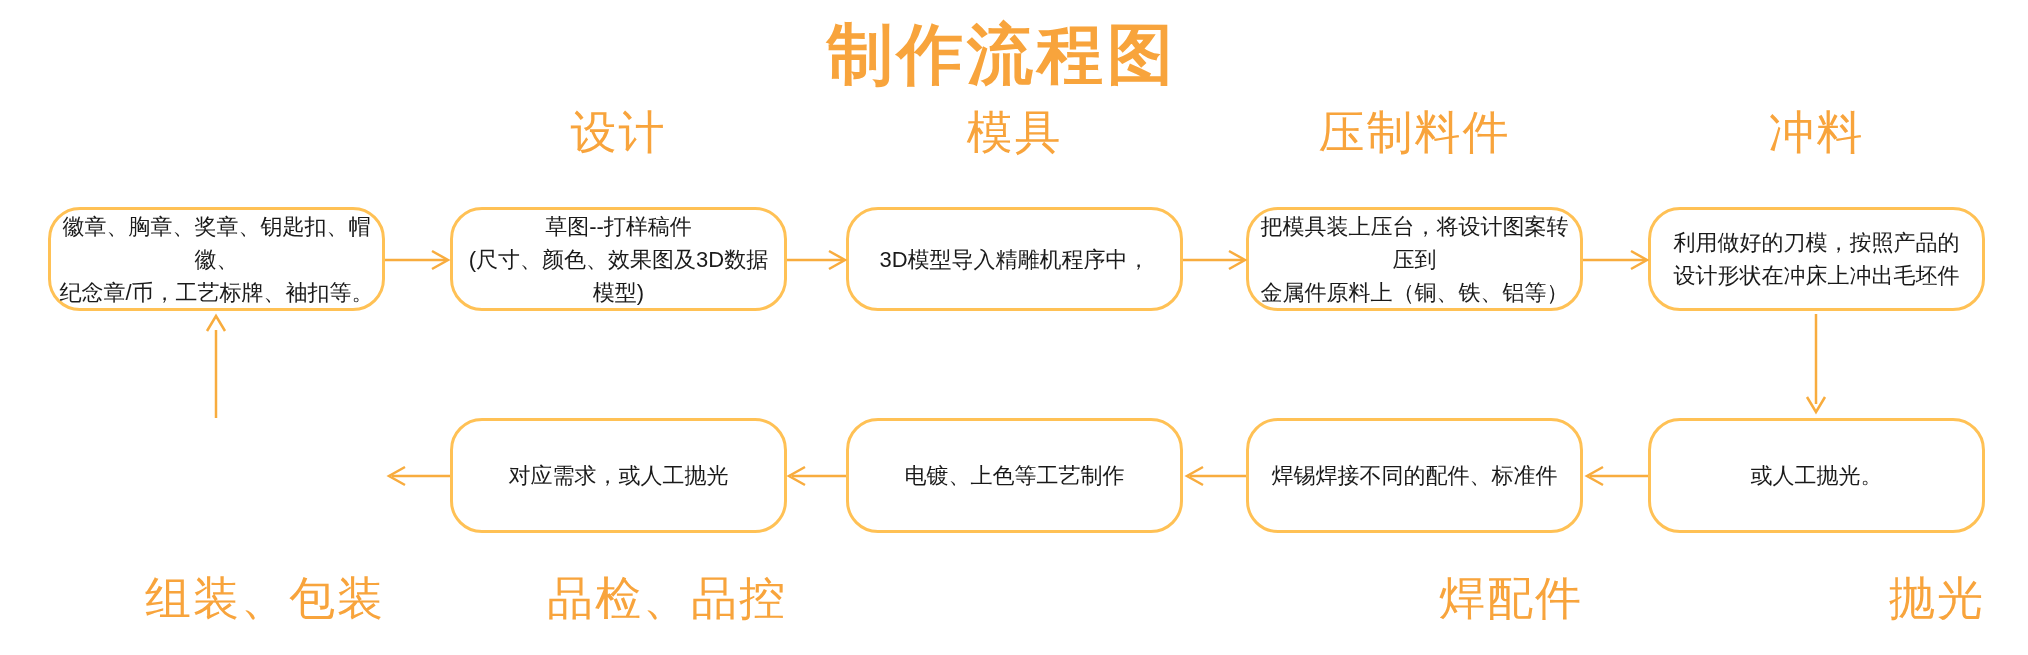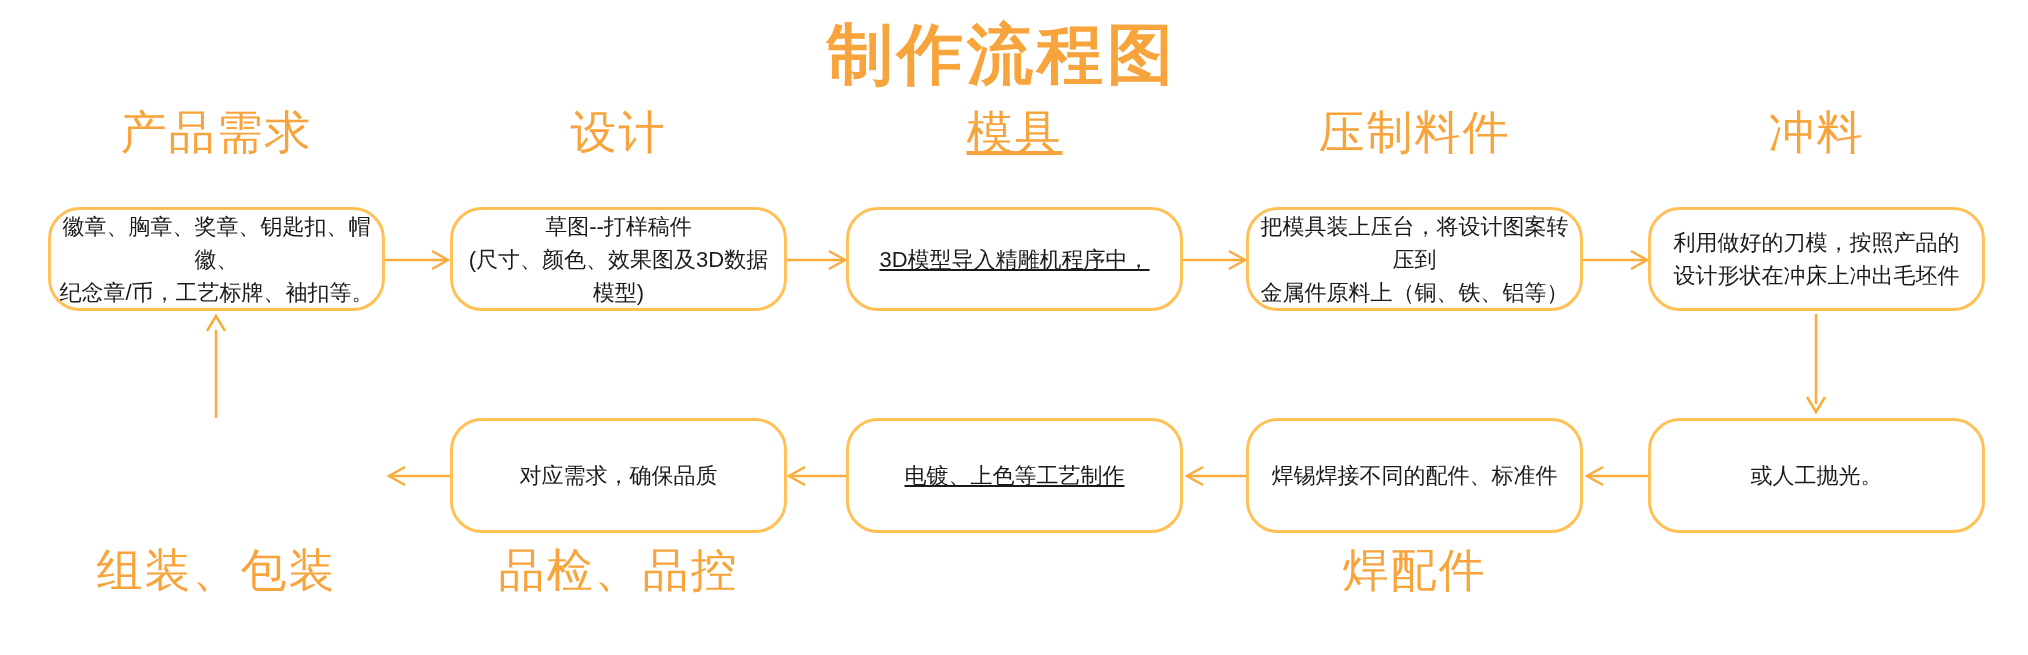--- a/index.html
+++ b/index.html
@@ -30,21 +30,21 @@
   .col-label {
     position: absolute;
     width: 337px;
     text-align: center;
     font-size: 46px;
     letter-spacing: 2px;
     color: var(--accent, #F8A43C);
     white-space: nowrap;
   }
   .col-label.top { top: 102px; }
-  .col-label.bottom { top: 540px; }
+  .col-label.bottom { top: 568px; text-align: right; }
   .box {
     position: absolute;
     width: 337px;
     box-sizing: border-box;
     border: 3px solid var(--box_border, #FFC155);
     border-radius: 32px;
     background: #ffffff;
     display: flex;
     flex-direction: column;
     justify-content: center;
@@ -52,21 +52,21 @@
     text-align: center;
     color: var(--text, #1A1A1A);
     font-size: 22px;
     line-height: 33px;
     padding: 4px 6px;
   }
   .box.top { top: 207px; height: 104px; }
   .box.bottom { top: 418px; height: 115px; }
   .c1 { left: 48px; }
   .c2 { left: 450px; }
-  .c3 { left: 846px; text-decoration: underline; }
+  .c3 { left: 846px; }
   .c4 { left: 1246px; }
   .c5 { left: 1648px; }
   svg.arrows {
     position: absolute;
     left: 0;
     top: 0;
     width: 2028px;
     height: 655px;
     pointer-events: none;
     color: var(--arrow, #F8AC3E);
@@ -77,21 +77,20 @@
     fill: none;
   }
 </style>
 </head>
 <body>
 
 <div class="canvas">
 
   <div class="title">制作流程图</div>
 
-  <div class="col-label top c1">产品需求</div>
   <div class="col-label top c2">设计</div>
   <div class="col-label top c3">模具</div>
   <div class="col-label top c4">压制料件</div>
   <div class="col-label top c5">冲料</div>
 
   <div class="box top c1">
     <div>徽章、胸章、奖章、钥匙扣、帽徽、</div>
     <div>纪念章/币，工艺标牌、袖扣等。</div>
   </div>
   <div class="box top c2">
@@ -104,35 +103,36 @@
   <div class="box top c4">
     <div>把模具装上压台，将设计图案转压到</div>
     <div>金属件原料上（铜、铁、铝等）</div>
   </div>
   <div class="box top c5">
     <div>利用做好的刀模，按照产品的</div>
     <div>设计形状在冲床上冲出毛坯件</div>
   </div>
 
   <div class="box bottom c2">
-    <div>对应需求，确保品质</div>
+    <div>对应需求，或人工抛光</div>
   </div>
   <div class="box bottom c3">
     <div>电镀、上色等工艺制作</div>
   </div>
   <div class="box bottom c4">
     <div>焊锡焊接不同的配件、标准件</div>
   </div>
   <div class="box bottom c5">
     <div>或人工抛光。</div>
   </div>
 
   <div class="col-label bottom c1">组装、包装</div>
   <div class="col-label bottom c2">品检、品控</div>
   <div class="col-label bottom c4">焊配件</div>
+  <div class="col-label bottom c5">抛光</div>
 
   <svg class="arrows" viewBox="0 0 2028 655" aria-hidden="true">
     <g>
       <line x1="385" y1="260" x2="446" y2="260"></line>
         <path d="M432 251 L448 260 L432 269"></path>
     </g>
     <g>
       <line x1="787" y1="260" x2="843" y2="260"></line>
         <path d="M829 251 L845 260 L829 269"></path>
     </g>

